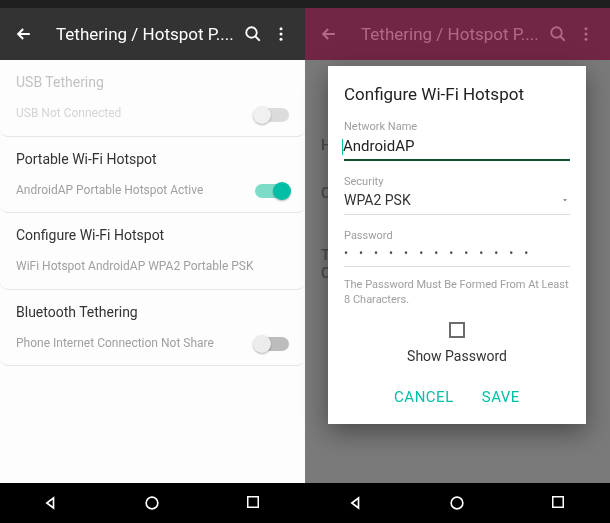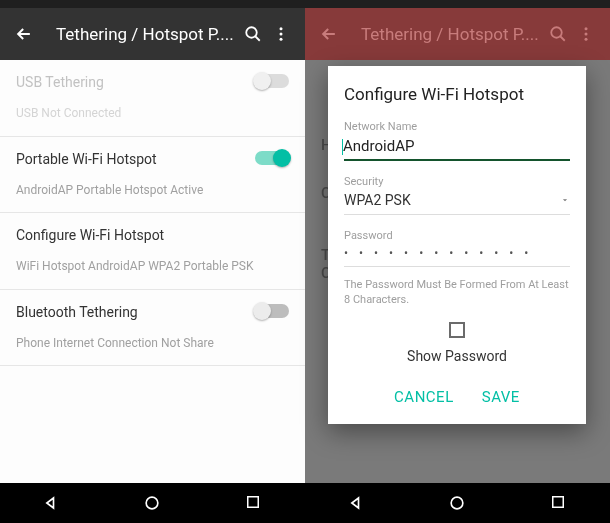--- a/index.html
+++ b/index.html
@@ -1,24 +1,24 @@
 <!DOCTYPE html>
 <html><head>
 <meta charset="utf-8">
 <style>
   * { margin: 0; padding: 0; box-sizing: border-box; }
   body { font-family: Roboto, Arial, sans-serif; width: 610px; height: 523px; overflow: hidden; background: #eee; }
   .split { display: flex; width: 610px; height: 523px; }
-  .phone { width: 305px; height: 523px; background: #ef4444; position: relative; display: flex; flex-direction: column; }
+  .phone { width: 305px; height: 523px; background: #be185d; position: relative; display: flex; flex-direction: column; }
   .statusbar { height: 8px; background: #1f1f1f; }
   .appbar { height: 52px; background: #333; display: flex; align-items: center; padding: 0 10px; color: #fff; }
   .appbar .title { flex: 1; font-size: 17px; margin-left: 18px; white-space: nowrap; overflow: hidden; text-overflow: ellipsis; }
   .icon-btn { width: 28px; height: 28px; display: flex; align-items: center; justify-content: center; color: #fff; }
   .content { flex: 1; background: #fdfdfd; }
-  .row { padding: 14px 16px; border-bottom: 1px solid #e6e6e6; display: flex; align-items: flex-start; }
+  .row { padding: 14px 16px; border-bottom: 1px solid #e6e6e6; display: flex; align-items: flex-end; border-radius: 8px; }
   .row-text { flex: 1; }
   .row-title { font-size: 14px; color: #333; margin-bottom: 3px; }
   .row-sub { font-size: 12px; color: #a0a0a0; line-height: 1.3; margin-top: 16px; }
   .row.disabled .row-title { color: #c2c2c2; }
   .row.disabled .row-sub { color: #d4d4d4; }
   .toggle { width: 34px; height: 14px; border-radius: 10px; position: relative; }
   .toggle::after { content: ""; position: absolute; width: 18px; height: 18px; border-radius: 50%; top: -2px; box-shadow: 0 1px 2px rgba(0,0,0,0.3); }
   .toggle.on { background: #7ddcc8; }
   .toggle.on::after { background: #03bfa5; right: -2px; }
   .toggle.off { background: #bdbdbd; }

